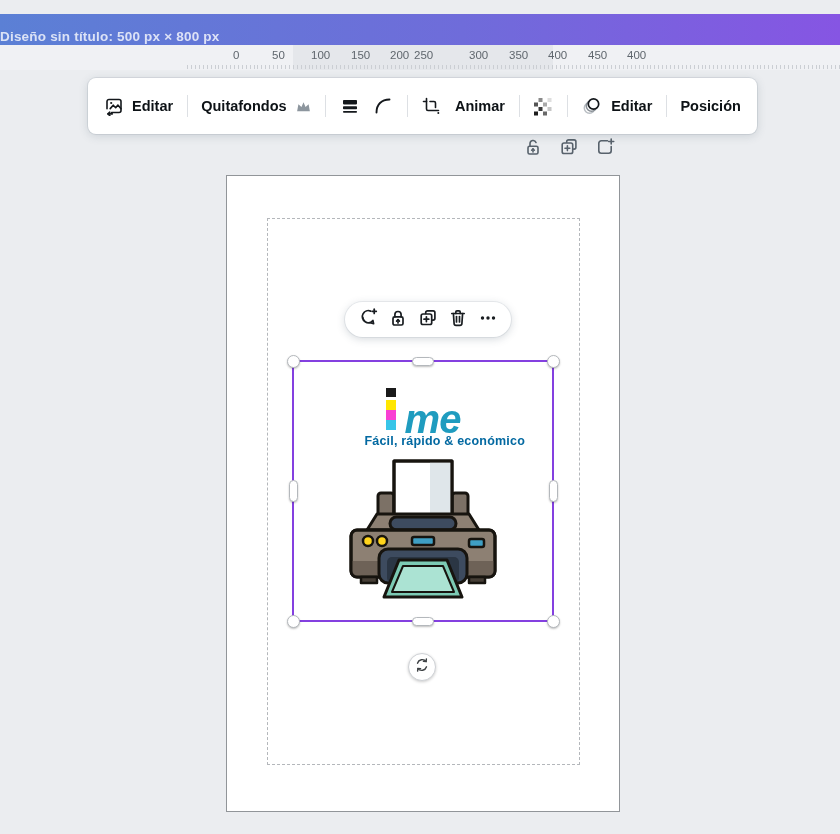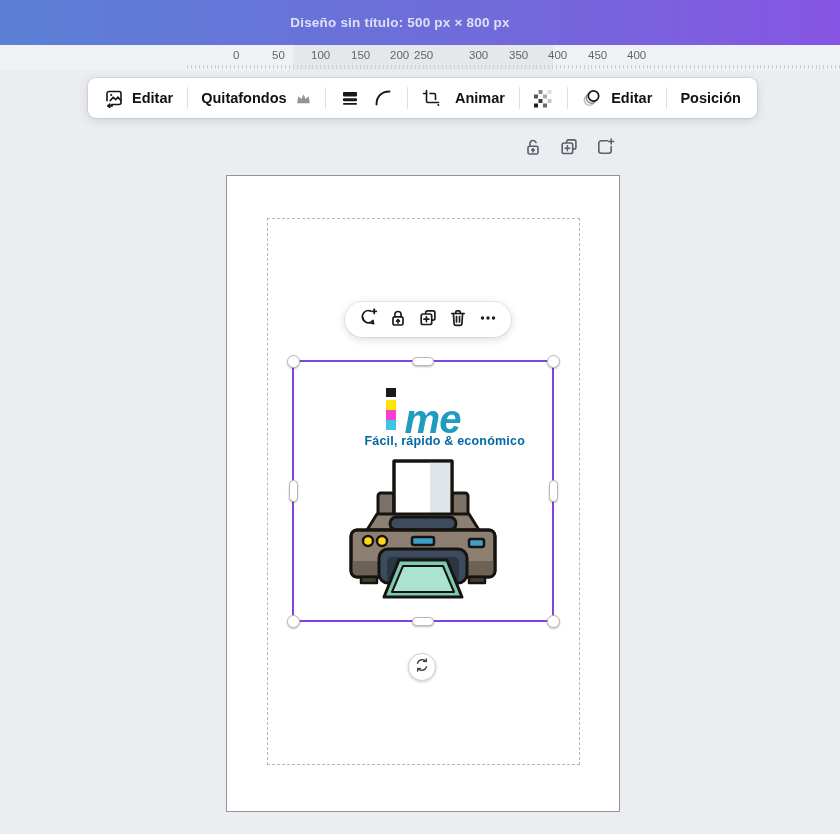--- a/index.html
+++ b/index.html
@@ -1,35 +1,35 @@
 <!DOCTYPE html>
 <html><head>
 <meta charset="utf-8">
 <style>
   * { margin:0; padding:0; box-sizing:border-box; }
   html,body { width:840px; height:834px; }
   body { font-family:"Liberation Sans", sans-serif; background:#ebedf0; overflow:hidden; position:relative; }
 
   
-  .topbar { position:absolute; left:0; top:0; width:840px; height:45px;
+  .topbar { position:absolute; left:0; top:14px; width:840px; height:45px;
     background:linear-gradient(90deg,#5b80d5 0%,#6f6cda 55%,#8655e3 100%);
-    display:flex; align-items:center; justify-content:center; padding-right:40px; }
+    display:flex; align-items:center; justify-content:flex-start; padding-right:40px; }
   .topbar-title { color:rgba(255,255,255,0.78); font-size:13.5px; font-weight:700; letter-spacing:.2px; }
 
   
   .ruler { position:absolute; left:0; top:45px; width:840px; height:25px; background:#f0f1f4; }
   .ruler-highlight { position:absolute; left:293px; top:0; width:260px; height:25px; background:rgba(60,76,96,0.055); }
   .ruler-ticks { position:absolute; left:226px; right:0; bottom:1px; height:4px;
     background:repeating-linear-gradient(to right,#cbced3 0 1px,transparent 1px 3.93px); }
   .ruler-ticks-left { position:absolute; left:187px; width:39px; bottom:1px; height:4px;
     background:repeating-linear-gradient(to right,#cbced3 0 1px,transparent 1px 3.93px); }
   .ruler-label { position:absolute; top:4px; font-size:11.5px; color:#5f666d; }
 
   
-  .toolbar { position:absolute; left:88px; top:78px; width:669px; height:40px; background:#fff;
+  .toolbar { position:absolute; left:88px; top:78px; width:669px; height:56px; background:#fff;
     border-radius:8px; box-shadow:0 0 0 1px rgba(57,76,96,.10), 0 2px 10px rgba(57,76,96,.18);
     display:flex; align-items:center; justify-content:space-between; padding:0 16px; z-index:20; }
   .tb-btn { display:flex; align-items:center; gap:8px; font-size:14.5px; font-weight:600; color:#0d1216;
     cursor:pointer; white-space:nowrap; }
   .tb-divider { width:1px; height:22px; background:#dde0e4; }
   .tb-icon { display:flex; align-items:center; }
 
   
   .page-actions { position:absolute; left:519px; top:135px; display:flex; gap:8px; z-index:15; }
   .pa-btn { width:28px; height:28px; display:flex; align-items:center; justify-content:center; cursor:pointer; }

